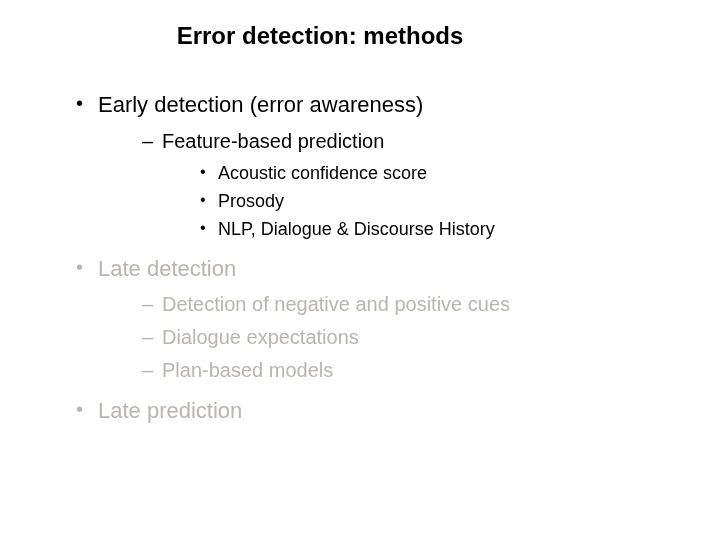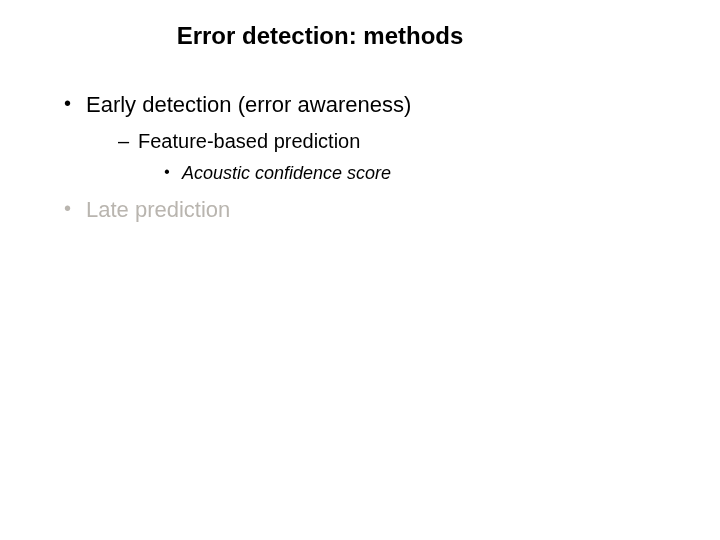--- a/index.html
+++ b/index.html
@@ -19,21 +19,21 @@
     padding: 22px 40px 40px 40px;
   }
   .title {
     font-size: 24px;
     font-weight: bold;
     text-align: center;
     margin: 0 0 40px 0;
   }
   ul {
     list-style: none;
-    margin: 0;
+    margin: 12px;
     padding: 0;
   }
   
   .lvl1 {
     padding-left: 24px;
   }
   .lvl1 > li {
     font-size: 22px;
     position: relative;
     padding-left: 22px;
@@ -79,21 +79,20 @@
   .lvl3 {
     padding-left: 26px;
     margin-top: 6px;
   }
   .lvl3 > li {
     font-size: 18px;
     position: relative;
     padding-left: 18px;
     margin-bottom: 4px;
     line-height: 1.35;
-    font-style: italic;
   }
   .lvl3 > li::before {
     content: "•";
     position: absolute;
     left: 0;
     top: 0;
     font-size: 16px;
   }
 </style>
 </head>
@@ -107,25 +106,45 @@
 
     <li>
       <span>Early detection (error awareness)</span>
       <ul class="lvl2">
         <li>
           <span>Feature-based prediction</span>
           <ul class="lvl3">
             <li>
               <span>Acoustic confidence score</span>
             </li>
+            <li>
+              <span>Prosody</span>
+            </li>
+            <li>
+              <span>NLP, Dialogue &amp; Discourse History</span>
+            </li>
           </ul>
         </li>
       </ul>
     </li>
 
+    <li class="dim">
+      <span>Late detection</span>
+      <ul class="lvl2">
+        <li class="dim">
+          <span>Detection of negative and positive cues</span>
+        </li>
+        <li class="dim">
+          <span>Dialogue expectations</span>
+        </li>
+        <li class="dim">
+          <span>Plan-based models</span>
+        </li>
+      </ul>
+    </li>
 
     <li class="dim">
       <span>Late prediction</span>
     </li>
 
   </ul>
 
 </div>
 
 </body></html>

